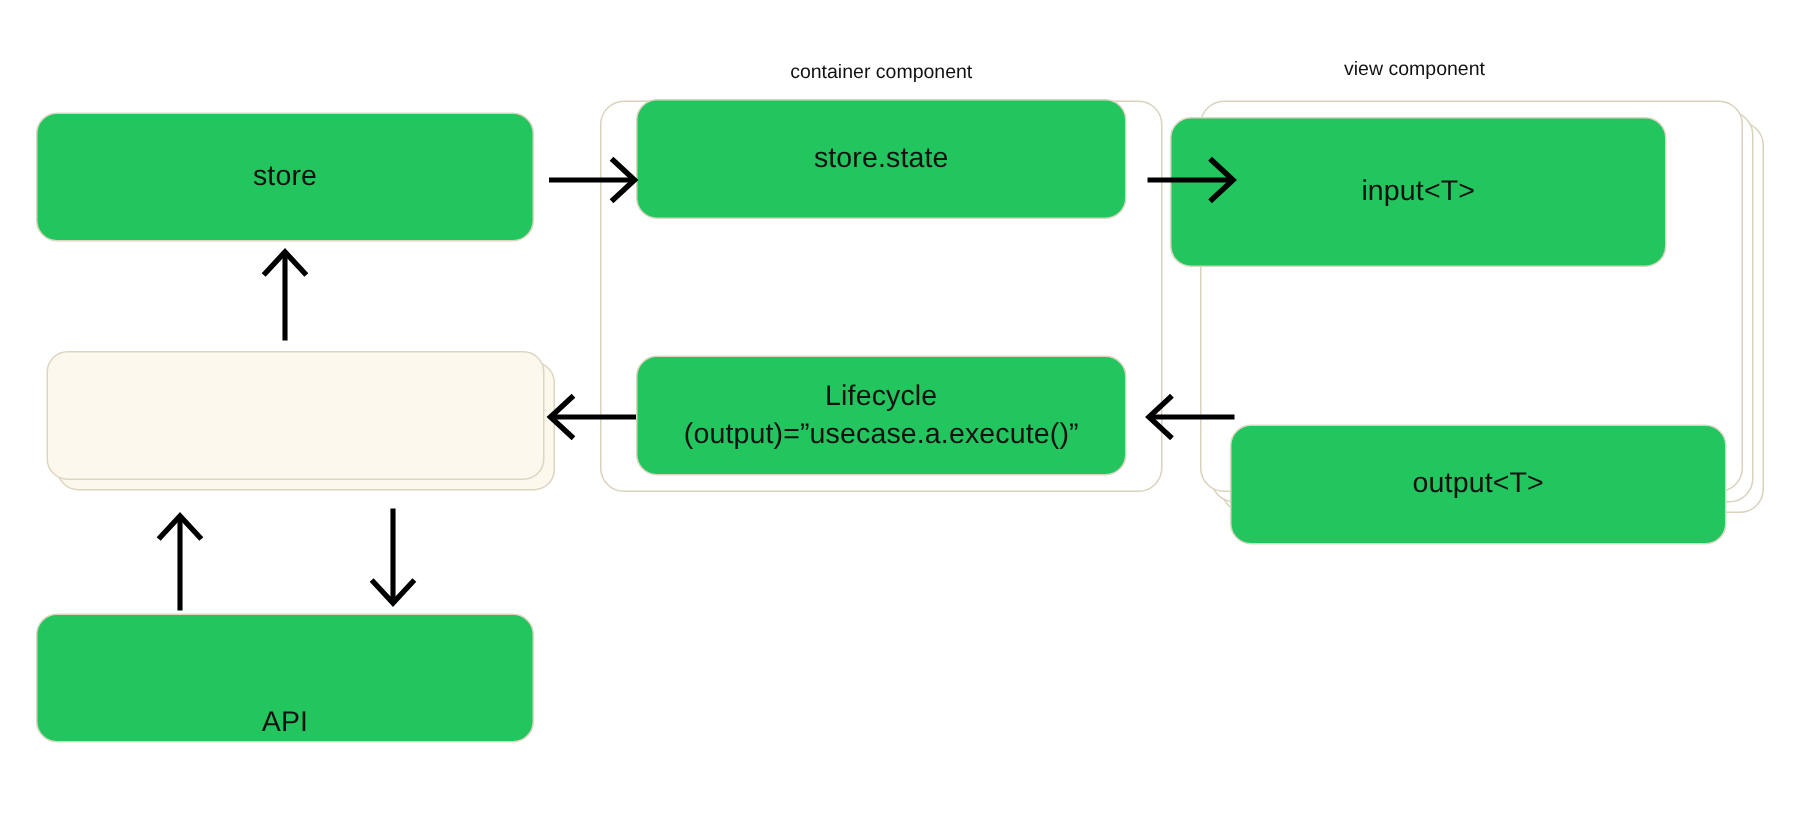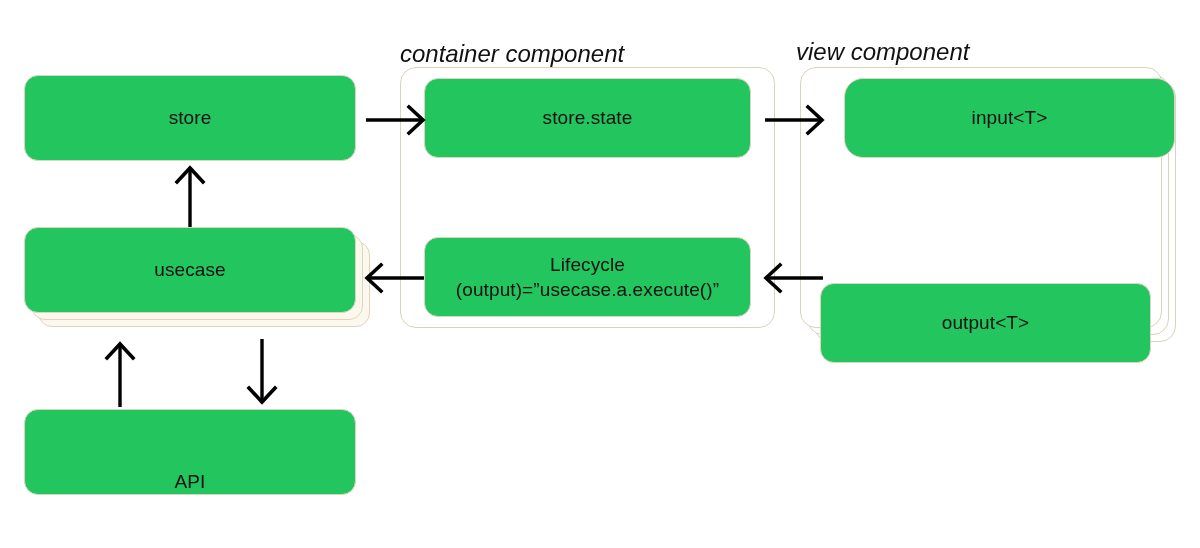--- a/index.html
+++ b/index.html
@@ -59,24 +59,24 @@
     border: 1.5px solid #d9d2bc;
     border-radius: 16px;
   }
   .group-fillwhite {
     background: #ffffff;
   }
 
   
   .group-label {
     position: absolute;
-    font-size: 24px;
+    font-size: 13px;
     color: #111111;
+    text-align: center;
     white-space: nowrap;
-    font-style: italic;
   }
 
   
   .arrow {
     position: absolute;
     overflow: visible;
   }
   .arrow svg {
     display: block;
     overflow: visible;
@@ -99,48 +99,45 @@
 <body>
 
 <div id="canvas">
 
   <div class="card" style="left:24px; top:75px; width:332px; height:86px;">
     <span class="lbl">store</span>
   </div>
 
   <div class="stack-layer" style="left:38px; top:241px; width:332px; height:86px;"></div>
   <div class="stack-layer" style="left:31px; top:234px; width:332px; height:86px;"></div>
-  <div class="card" style="left:24px; top:227px; width:332px; height:86px;">
-    <span class="lbl">usecase</span>
-  </div>
 
   <div class="card" style="left:24px; top:409px; width:332px; height:86px;align-items:flex-end;">
     <span class="lbl">API</span>
   </div>
 
   <div class="group-label" style="left:400px; top:40px; width:375px;">container component</div>
 
   <div class="group" style="left:400px; top:67px; width:375px; height:261px;"></div>
 
-  <div class="card" style="left:424px; top:78px; width:327px; height:80px;">
+  <div class="card" style="left:424px; top:66px; width:327px; height:80px;">
     <span class="lbl">store.state</span>
   </div>
 
   <div class="card" style="left:424px; top:237px; width:327px; height:80px;">
     <span class="lbl">Lifecycle
 (output)=”usecase.a.execute()”</span>
   </div>
 
-  <div class="group-label" style="left:796px; top:38px; width:374px;">view component</div>
+  <div class="group-label" style="left:756px; top:38px; width:374px;">view component</div>
 
   <div class="group group-fillwhite" style="left:814px; top:81px; width:362px; height:261px;"></div>
   <div class="group group-fillwhite" style="left:807px; top:74px; width:362px; height:261px;"></div>
   <div class="group group-fillwhite" style="left:800px; top:67px; width:362px; height:261px;"></div>
 
-  <div class="card" style="left:844px; top:78px; width:331px; height:80px;border-radius:19px;">
+  <div class="card" style="left:780px; top:78px; width:331px; height:100px;">
     <span class="lbl">input&lt;T&gt;</span>
   </div>
 
   <div class="card" style="left:820px; top:237px; width:331px; height:80px;margin-top:46px;">
     <span class="lbl">output&lt;T&gt;</span>
   </div>
 
   <div class="arrow" style="left:366px; top:104px; width:62px; height:32px;">
     <svg width="62" height="32" viewBox="0 0 62 32">
       <line class="stroke" x1="0" y1="16" x2="56" y2="16"></line>

